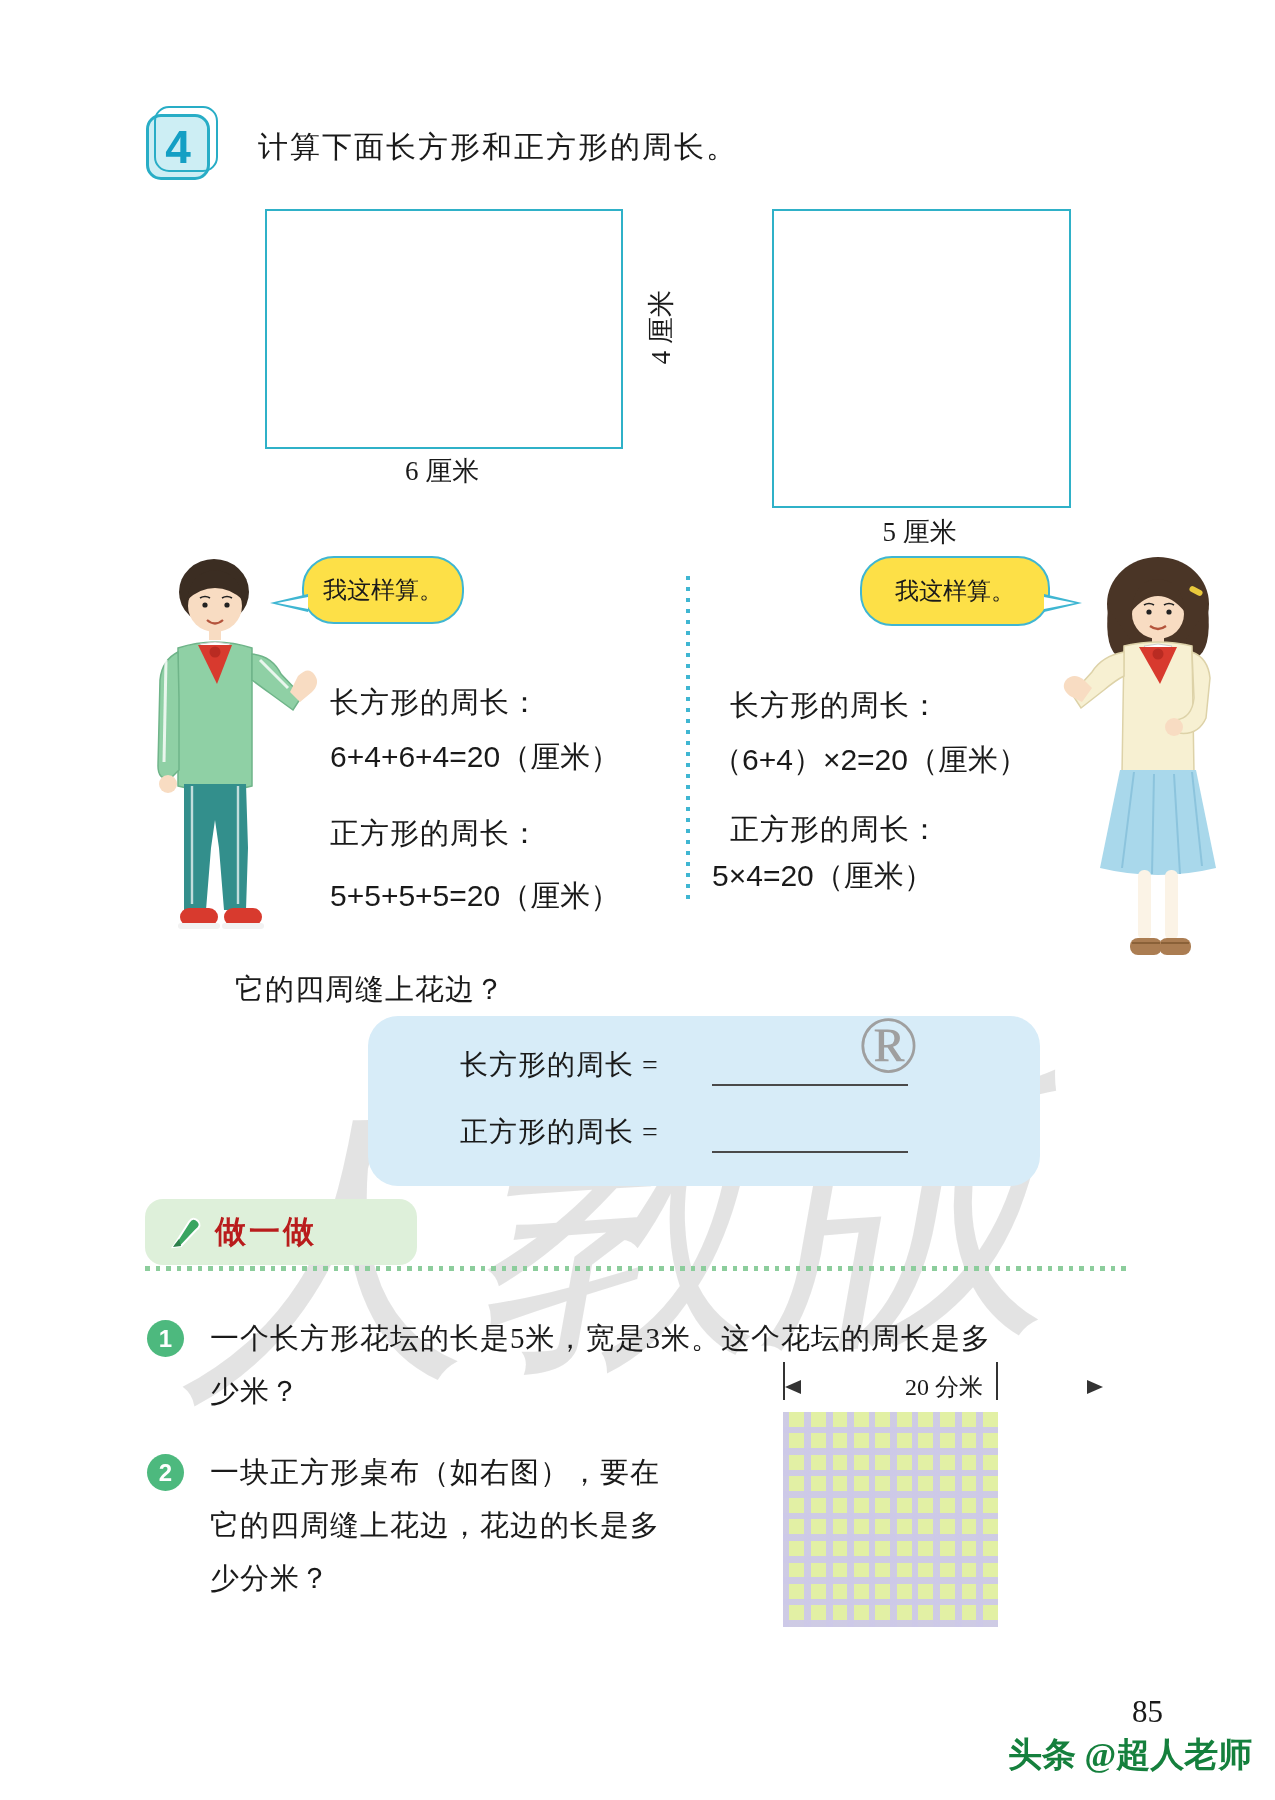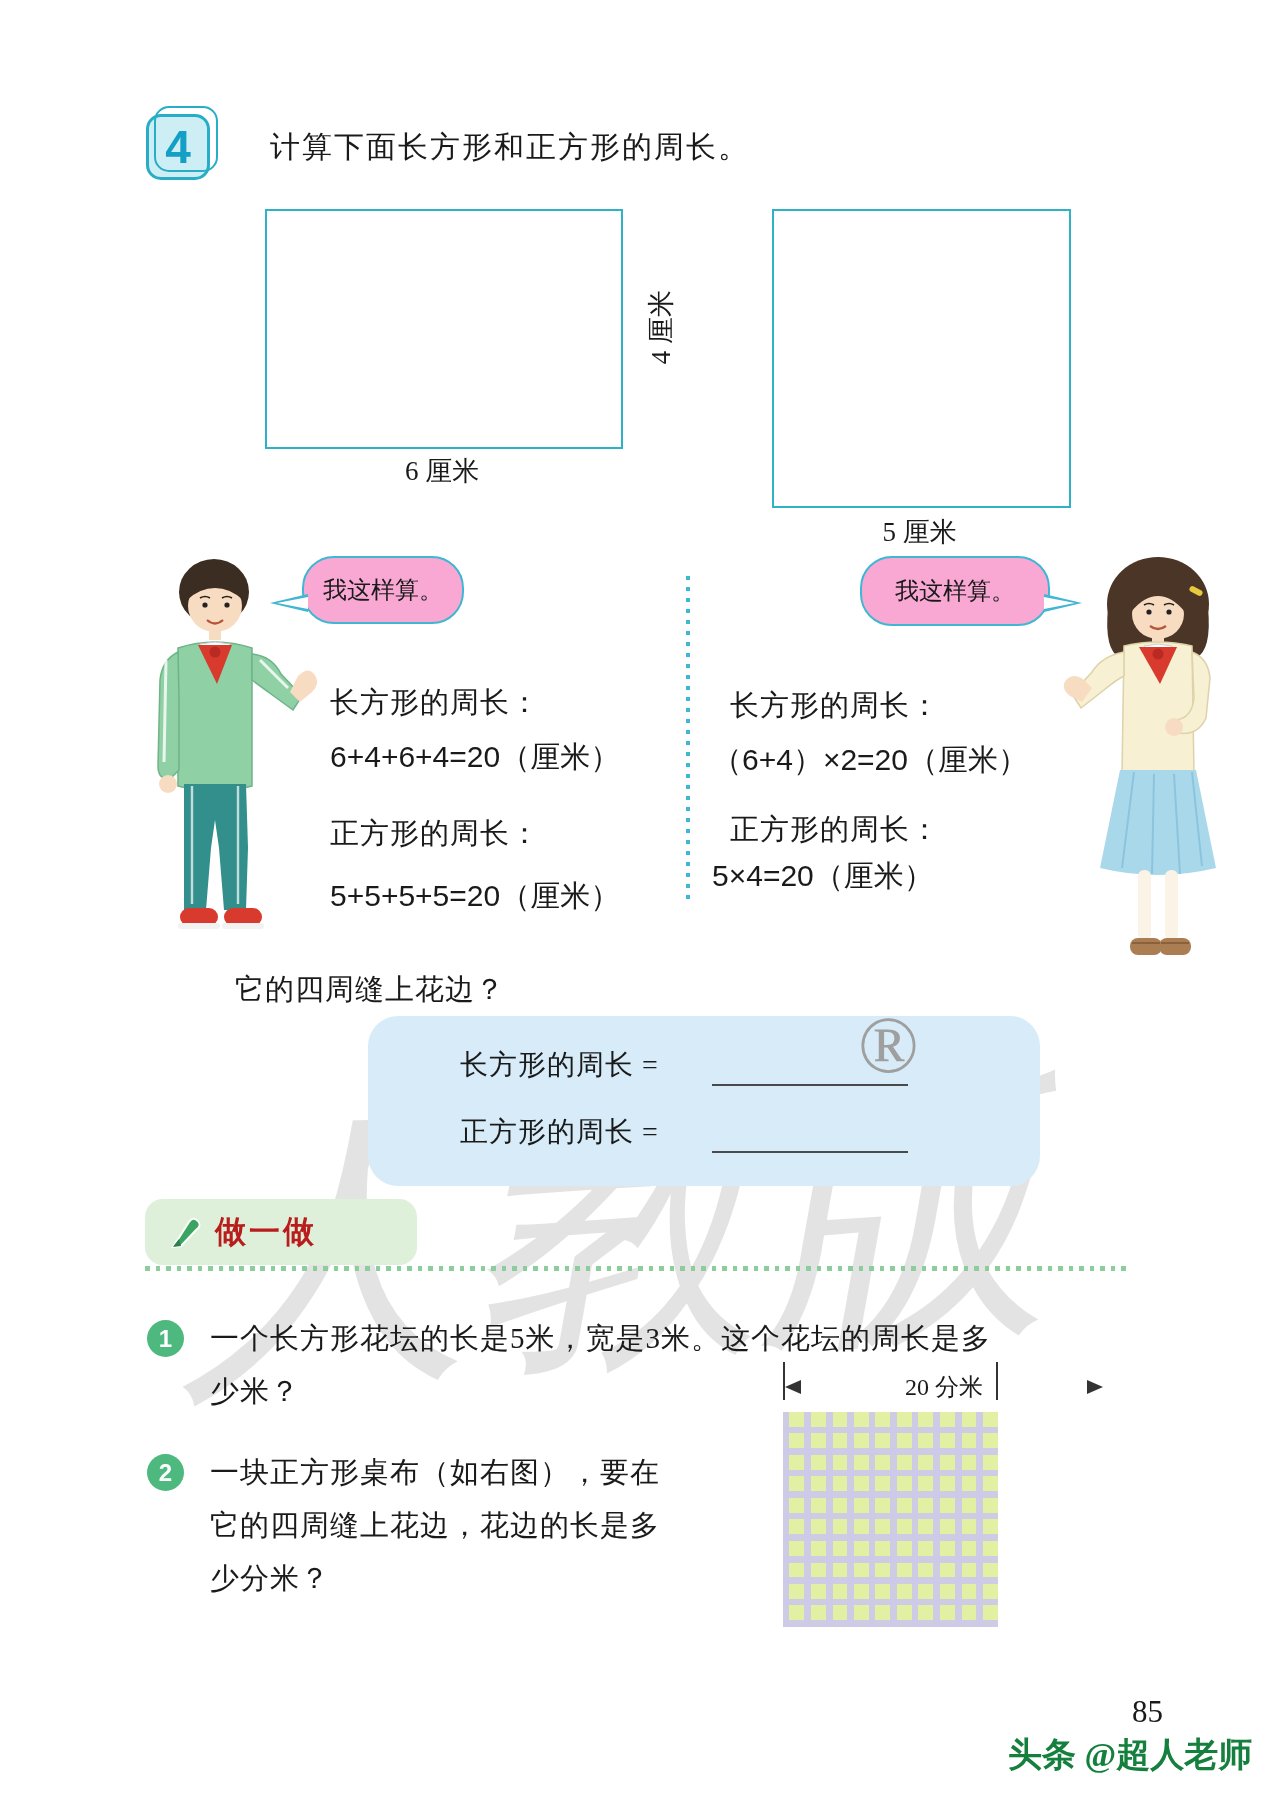--- a/index.html
+++ b/index.html
@@ -10,21 +10,21 @@
   .formula{font-family:"Liberation Sans",sans-serif;font-weight:500;}
   
   .badge4{width:58px;height:60px;background:#cdeef4;border:3px solid #28adc6;border-radius:15px;
           display:flex;align-items:center;justify-content:center;z-index:2;}
   .badge4::before{content:"";position:absolute;inset:-3px;transform:translate(8px,-8px);
           border:2px solid #28adc6;border-radius:15px;z-index:-1;}
   .badge4 span{font-family:"Liberation Sans",sans-serif;font-size:46px;font-weight:bold;color:#149fc4;}
   
   .shape{border:2.5px solid #2fb1c8;background:#ffffff;}
   
-  .bubble{background:#f9a8d4;border:2.5px solid #3fb6d2;border-radius:32px;
+  .bubble{background:#fde047;border:2.5px solid #3fb6d2;border-radius:32px;
           display:flex;align-items:center;justify-content:center;font-size:24px;z-index:3;}
   .tail-l,.tail-l::after{content:"";position:absolute;width:0;height:0;border-style:solid;}
   .tail-l{left:-34px;bottom:10px;border-width:9px 38px 9px 0;border-color:transparent #3fb6d2 transparent transparent;}
   .tail-l::after{left:7px;top:-6px;border-width:6px 31px 6px 0;border-color:transparent #ffffff transparent transparent;}
   .tail-r,.tail-r::after{content:"";position:absolute;width:0;height:0;border-style:solid;}
   .tail-r{right:-34px;bottom:12px;border-width:9px 0 9px 38px;border-color:transparent transparent transparent #3fb6d2;}
   .tail-r::after{right:7px;top:-6px;border-width:6px 0 6px 31px;border-color:transparent transparent transparent #ffffff;}
   .vdots{width:4px;background-image:repeating-linear-gradient(180deg,#3fb6d2 0 4px,transparent 4px 11px);}
   .gdots{height:5px;background-image:repeating-linear-gradient(90deg,#8ccd9c 0 4.5px,transparent 4.5px 10.5px);}
   .ansbox{background:#d7ecf8;border-radius:30px;}
@@ -54,21 +54,21 @@
 <body>
 
 <div id="page">
 
   <div class="abs wm-big" style="left:175px;top:1040px;">人教版</div>
   <div class="abs wm-reg" style="left:858px;top:1000px;">®</div>
 
   <div class="abs badge4 z1" style="left:146px;top:114px;">
     <span>4</span>
   </div>
-  <div class="abs cjk z1" style="left:270px;top:127px;font-size:30px;letter-spacing:2px;text-align:center;">计算下面长方形和正方形的周长。</div>
+  <div class="abs cjk z1" style="left:258px;top:127px;font-size:30px;letter-spacing:2px;text-align:center;">计算下面长方形和正方形的周长。</div>
 
   <div class="abs shape z1" style="left:265px;top:209px;width:354px;height:236px;"></div>
   <div class="abs shape z1" style="left:772px;top:209px;width:295px;height:295px;"></div>
 
   <div class="abs z1" style="left:265px;top:453px;width:354px;text-align:center;font-size:27px;">6 厘米</div>
   <div class="abs z1" style="left:598px;top:312px;width:120px;height:30px;text-align:center;font-size:27px;transform:rotate(-90deg);">4 厘米</div>
   <div class="abs z1" style="left:772px;top:514px;width:295px;text-align:center;font-size:27px;">5 厘米</div>
 
   <div class="abs bubble" style="left:302px;top:556px;width:158px;height:64px;">
     <span class="tail-l"></span>

